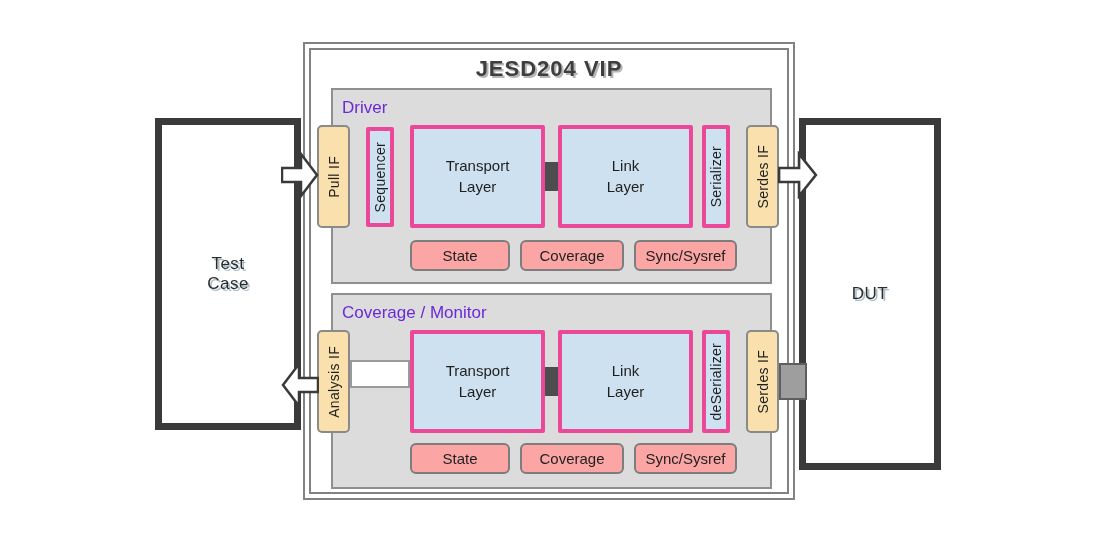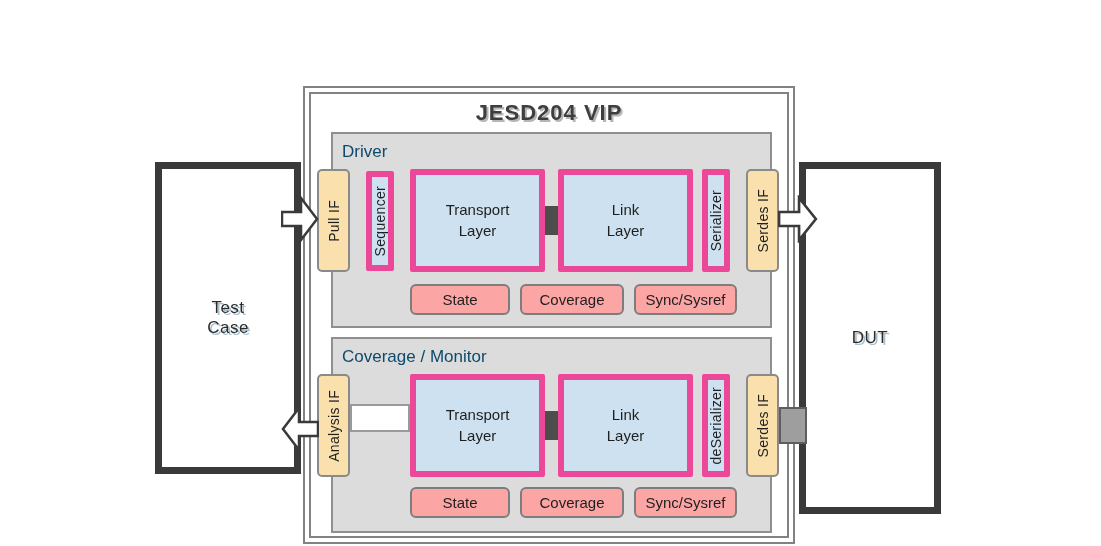--- a/index.html
+++ b/index.html
@@ -2,21 +2,21 @@
 <html><head>
 <meta charset="utf-8">
 <style>
   html,body { margin:0; padding:0; }
   body {
     width:1101px; height:546px; position:relative;
     background:#ffffff;
     font-family:"Liberation Sans", sans-serif;
     overflow:hidden;
   }
-  .abs { position:absolute; box-sizing:border-box;margin-top:44px; }
+  .abs { position:absolute; box-sizing:border-box; }
 
   
   .endpoint-box {
     background:#ffffff;
     border:7px solid #3a3a3a;
     display:flex; align-items:center; justify-content:center;
   }
   .endpoint-label {
     font-size:17px; color:#2b2b2b; text-align:center;
     white-space:pre-line; letter-spacing:.5px;
@@ -27,25 +27,25 @@
   .vip-outer { border:2px solid #828282; background:#ffffff; padding:4px; }
   .vip-inner { width:100%; height:100%; border:2px solid #828282; box-sizing:border-box; }
   .vip-title {
     text-align:center; font-size:22px; font-weight:bold;
     color:#3e3e3e; letter-spacing:1px;
     text-shadow:2px 2px 0 #b6b6b6;
   }
 
   
   .section { background:#dcdcdc; border:2px solid #8f8f8f; }
-  .section-title { font-size:17px; color:#0c4a6e; }
+  .section-title { font-size:17px; color:#6d28d9; }
 
   
   .block-blue {
-    background:#cde1f0; border:6px solid #ec4899; border-radius:2px;
+    background:#cde1f0; border:4px solid #ec4899; border-radius:2px;
     display:flex; align-items:center; justify-content:center;
     font-size:15px; color:#1f1f1f; text-align:center; white-space:pre-line;
     line-height:1.35;
   }
   .block-tan {
     background:#f9e0ad; border:2px solid #8a8a8a; border-radius:5px;
     display:flex; align-items:center; justify-content:center;
   }
   .vtext {
     writing-mode:vertical-rl; transform:rotate(180deg);

